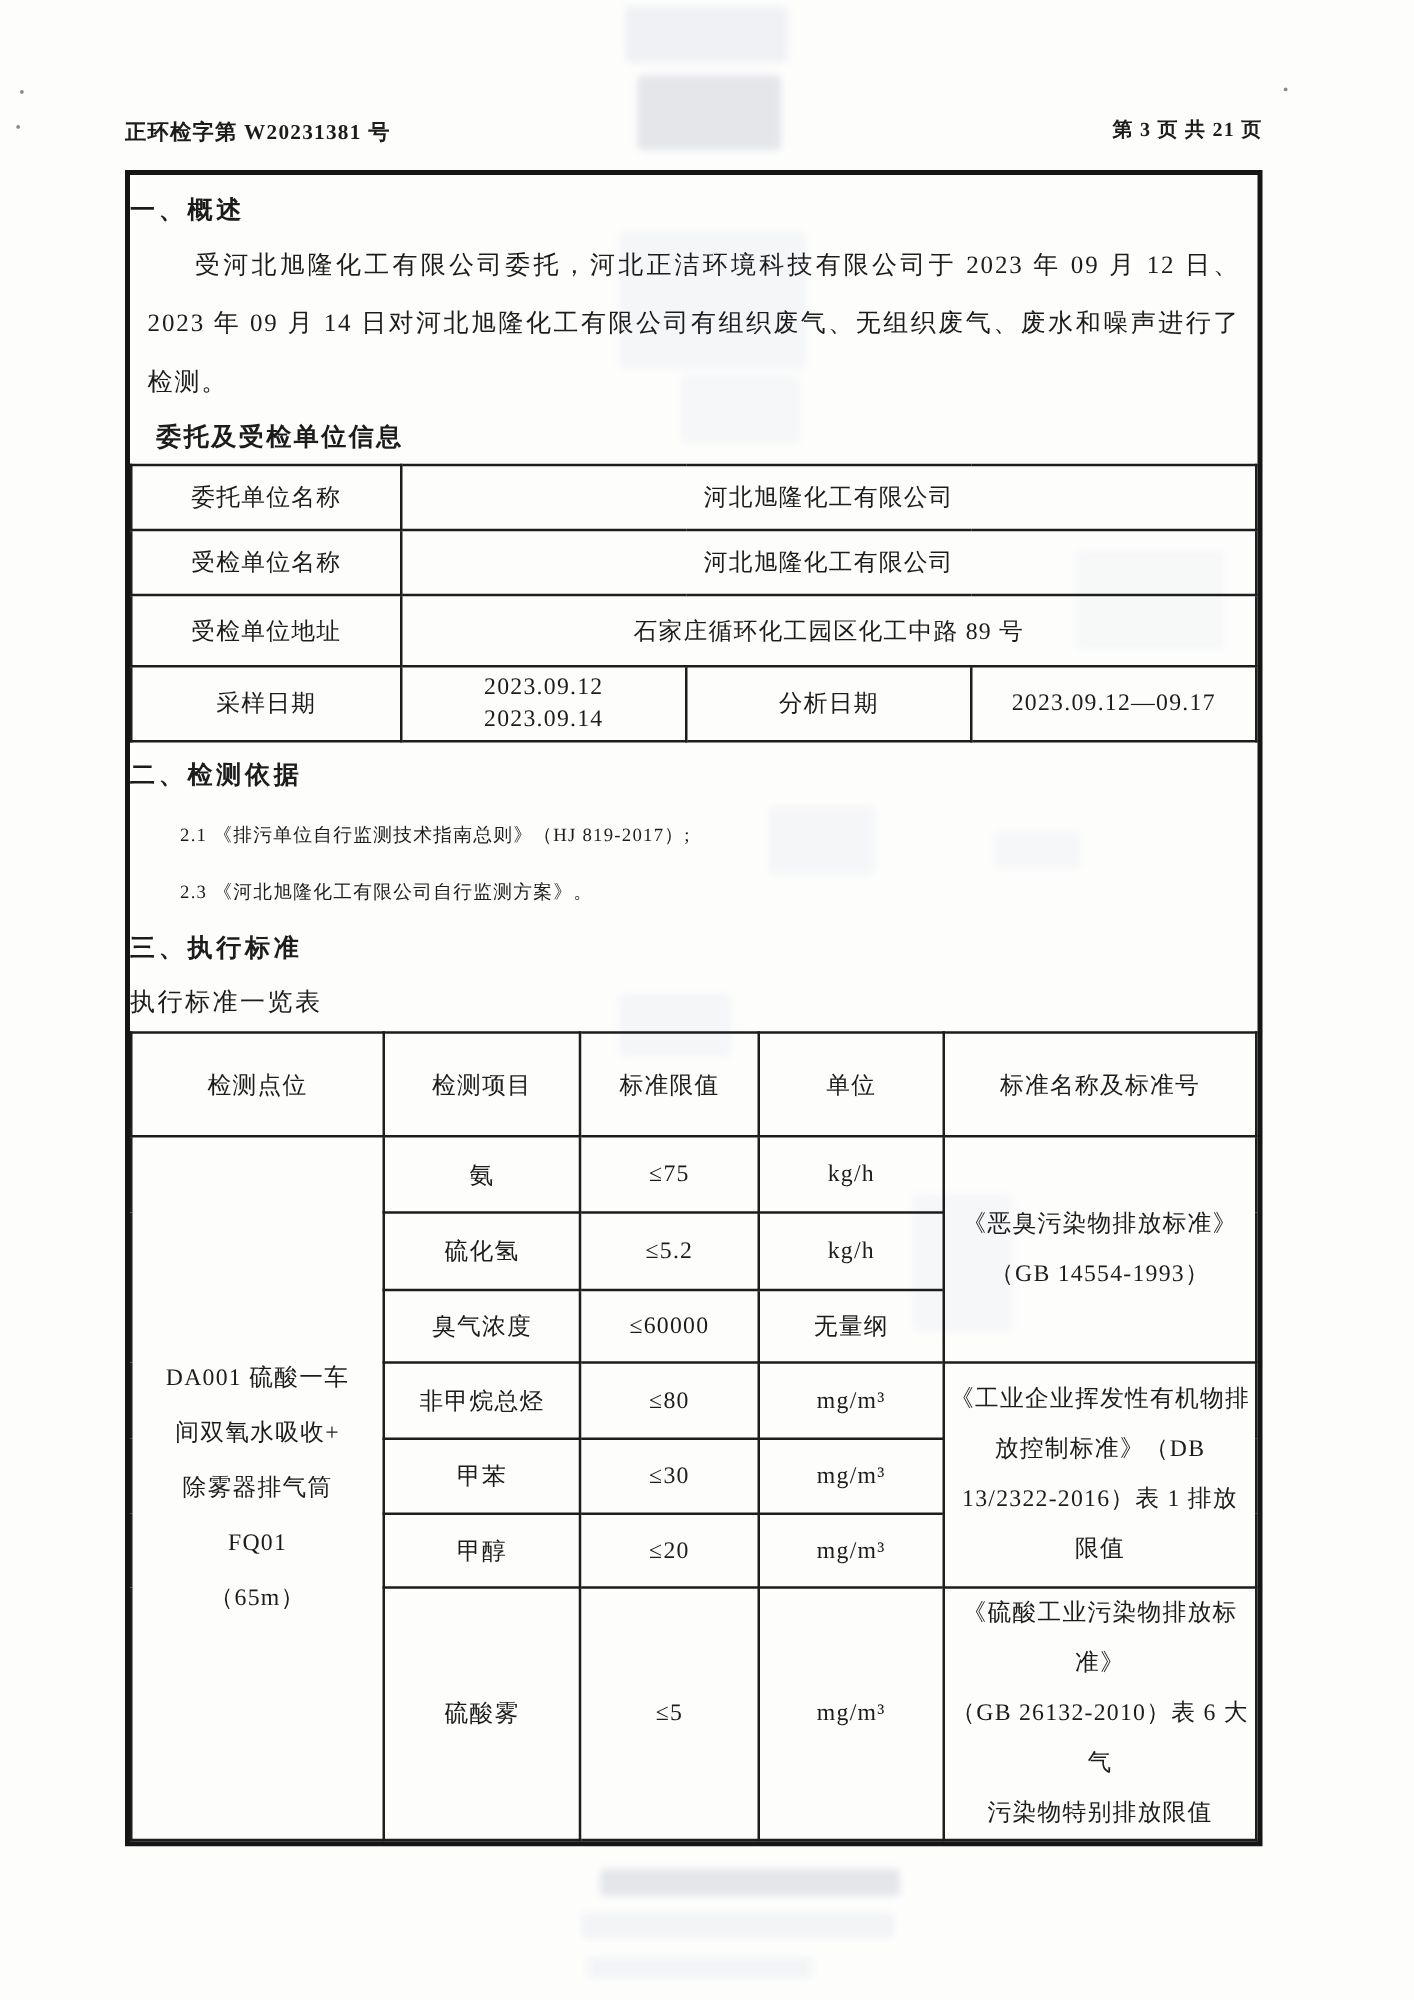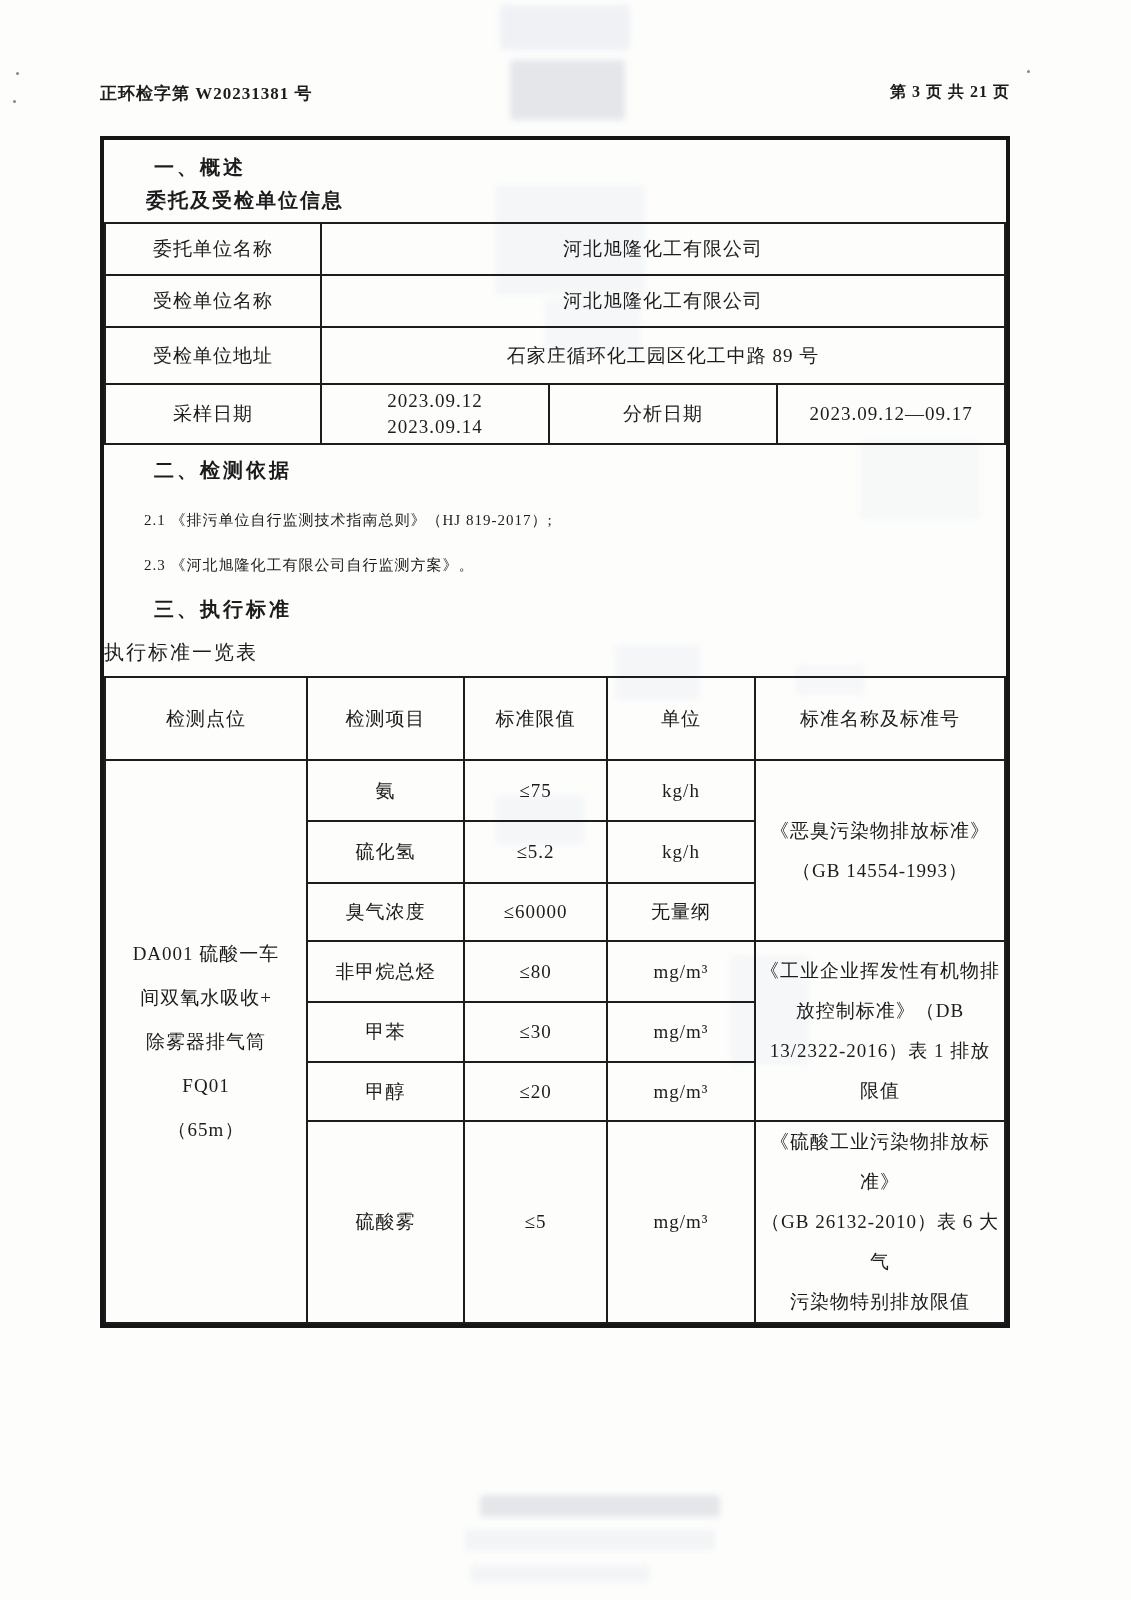--- a/index.html
+++ b/index.html
@@ -7,35 +7,35 @@
     width:1131px;height:1600px;position:relative;
     background:#fdfdfc;overflow:hidden;
     font-family:"Liberation Serif","DejaVu Serif",serif;
     color:#1c1c1c;
   }
   
   .artifact{position:absolute;background:rgba(96,118,168,0.09);filter:blur(3px);border-radius:4px;}
   .artifact.dark{background:rgba(80,95,130,0.14);}
   .speck{position:absolute;background:rgba(40,40,40,0.55);border-radius:50%;}
 
-  .page-header{position:absolute;top:82px;left:100px;width:910px;display:flex;justify-content:space-between;font-size:17px;font-weight:bold;letter-spacing:1px;}
+  .page-header{position:absolute;top:94px;left:100px;width:910px;display:flex;justify-content:space-between;font-size:17px;font-weight:bold;letter-spacing:1px;}
   .page-header .right{font-weight:bold;font-size:16px;}
 
   .box{
     position:absolute;left:100px;top:136px;width:902px;
     border:4px solid #161616;background:transparent;
   }
 
-  .h-section{font-weight:bold;font-size:20px;letter-spacing:3px;padding-left:50px;margin:0;}
+  .h-section{font-weight:bold;font-size:20px;letter-spacing:3px;margin:0;}
   .h1-first{margin-top:14px;}
   .para{
     font-size:20px;line-height:47px;margin:8px 14px 0 14px;
     text-indent:1.9em;text-align:justify;letter-spacing:1.5px;
   }
-  .subhead{font-weight:bold;font-size:20px;letter-spacing:2px;padding-left:42px;margin:6px 0 8px 0;}
+  .subhead{font-weight:bold;font-size:20px;letter-spacing:2px;padding-left:21px;margin:6px 0 8px 0;}
 
   table{border-collapse:collapse;table-layout:fixed;width:902px;}
   td,th{border:2px solid #1d1d1d;text-align:center;vertical-align:middle;
         font-size:19px;font-weight:normal;letter-spacing:1px;padding:0 4px;overflow:hidden;}
   .info td{height:50px;}
   .info tr.r3 td{height:56px;}
   .info tr.r4 td{height:55px;}
   .info tr.r5 td{height:58px;}
   .prewrap{white-space:pre-line;}
 
@@ -77,20 +77,21 @@
 
 <div class="page-header">
   <span class="left">正环检字第 W20231381 号</span>
   <span class="right">第 3 页 共 21 页</span>
 </div>
 
 <div class="box">
 
   <h2 class="h-section h1-first">一、概述</h2>
 
+  <p class="para">受河北旭隆化工有限公司委托，河北正洁环境科技有限公司于 2023 年 09 月 12 日、2023 年 09 月 14 日对河北旭隆化工有限公司有组织废气、无组织废气、废水和噪声进行了检测。</p>
 
   <div class="subhead">委托及受检单位信息</div>
 
   <table class="info">
     <tbody>
         <tr>
       <td style="width:206px">委托单位名称</td>
       <td colspan="3">河北旭隆化工有限公司</td>
     </tr>
     <tr>

